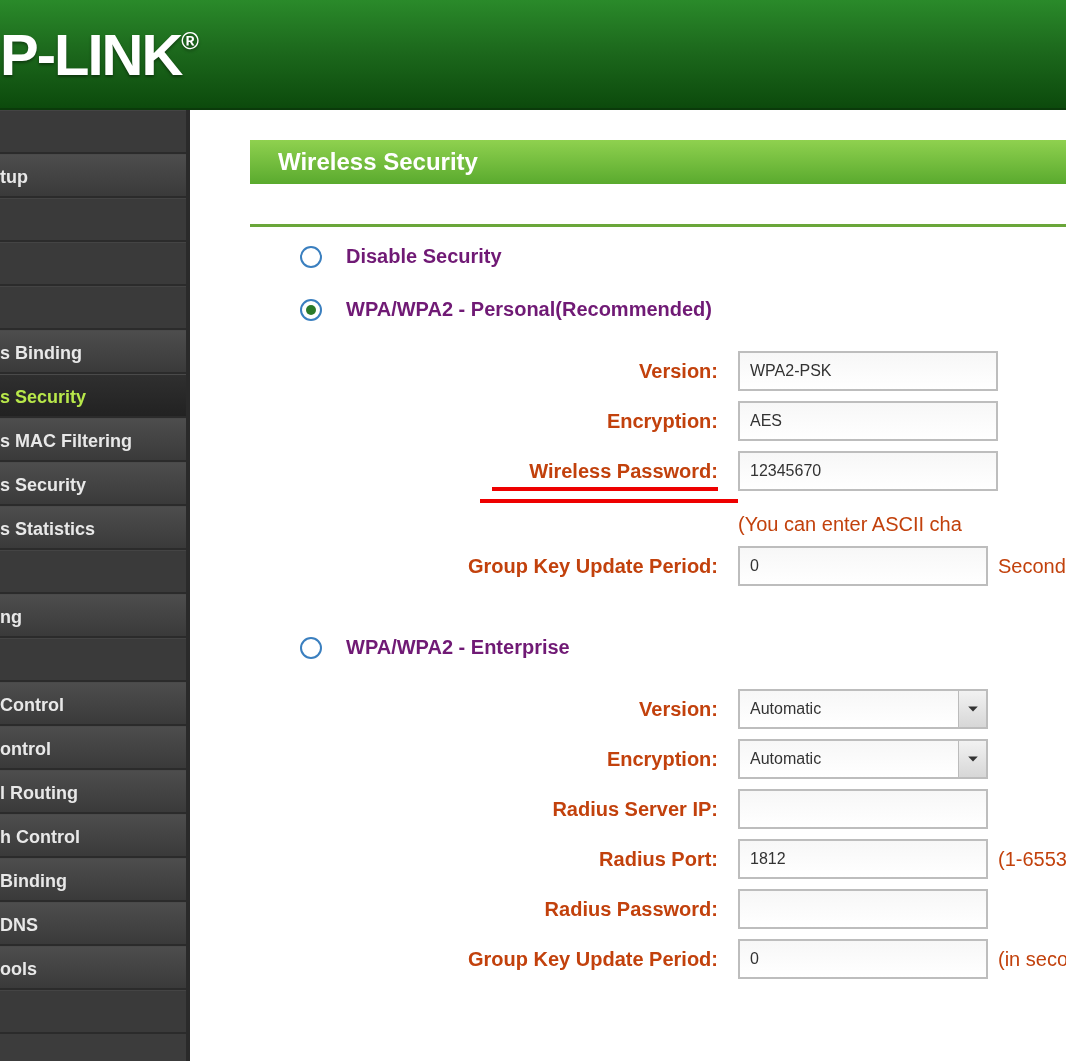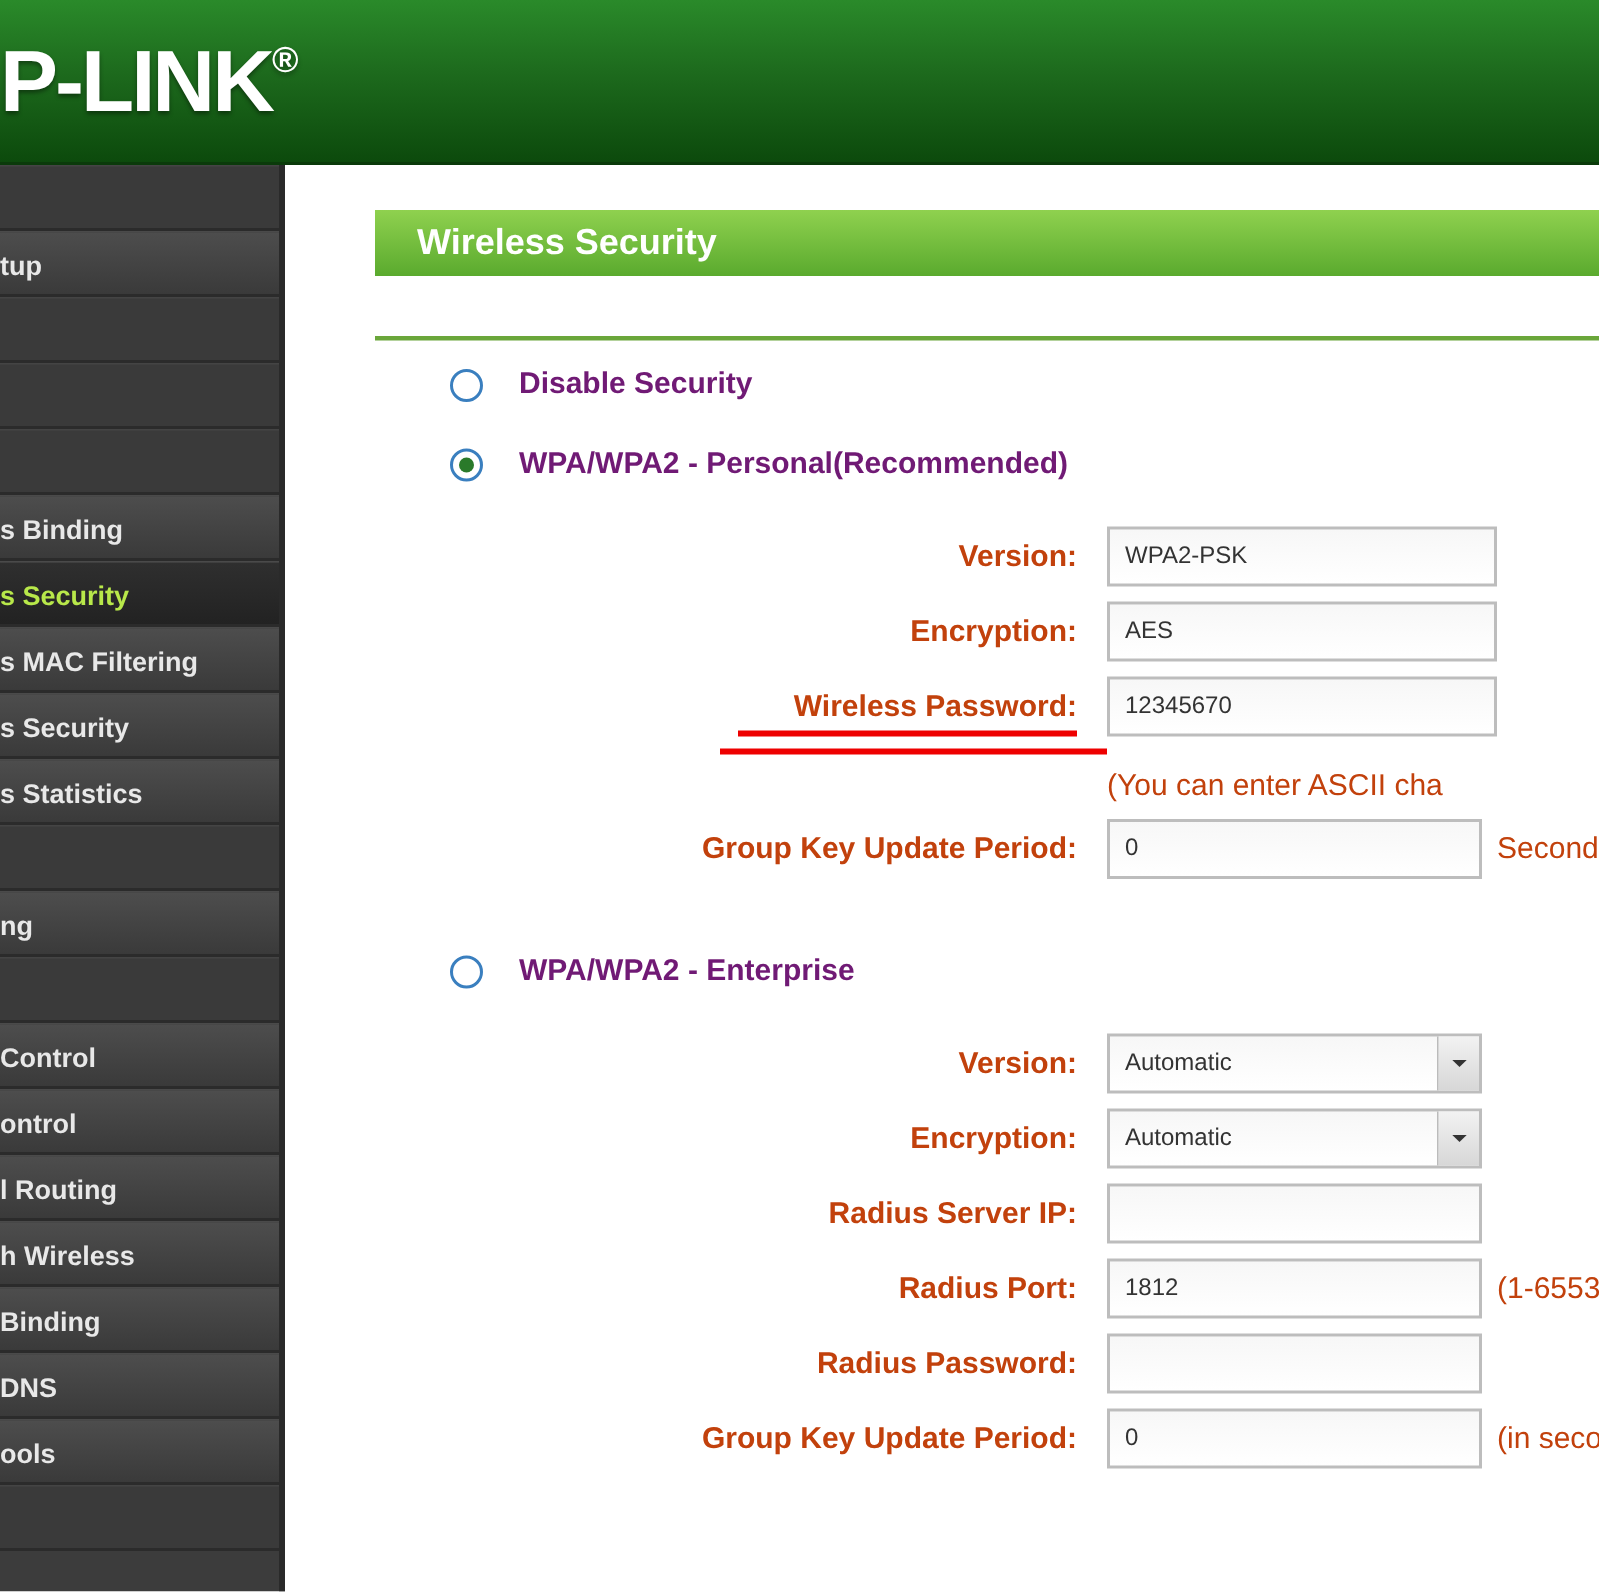--- a/index.html
+++ b/index.html
@@ -126,21 +126,21 @@
       <div class="nav-item selected"><span>s Security</span></div>
       <div class="nav-item"><span>s MAC Filtering</span></div>
       <div class="nav-item"><span>s Security</span></div>
       <div class="nav-item"><span>s Statistics</span></div>
       <div class="nav-item blank"><span></span></div>
       <div class="nav-item"><span>ng</span></div>
       <div class="nav-item blank"><span></span></div>
       <div class="nav-item"><span>Control</span></div>
       <div class="nav-item"><span>ontrol</span></div>
       <div class="nav-item"><span>l Routing</span></div>
-      <div class="nav-item"><span>h Wireless</span></div>
+      <div class="nav-item"><span>h Control</span></div>
       <div class="nav-item"><span>Binding</span></div>
       <div class="nav-item"><span>DNS</span></div>
       <div class="nav-item"><span>ools</span></div>
       <div class="nav-item blank"><span></span></div>
     </div>
 
   <div class="content">
     <div class="page-title-bar">Wireless Security</div>
     <hr class="divider">
 

